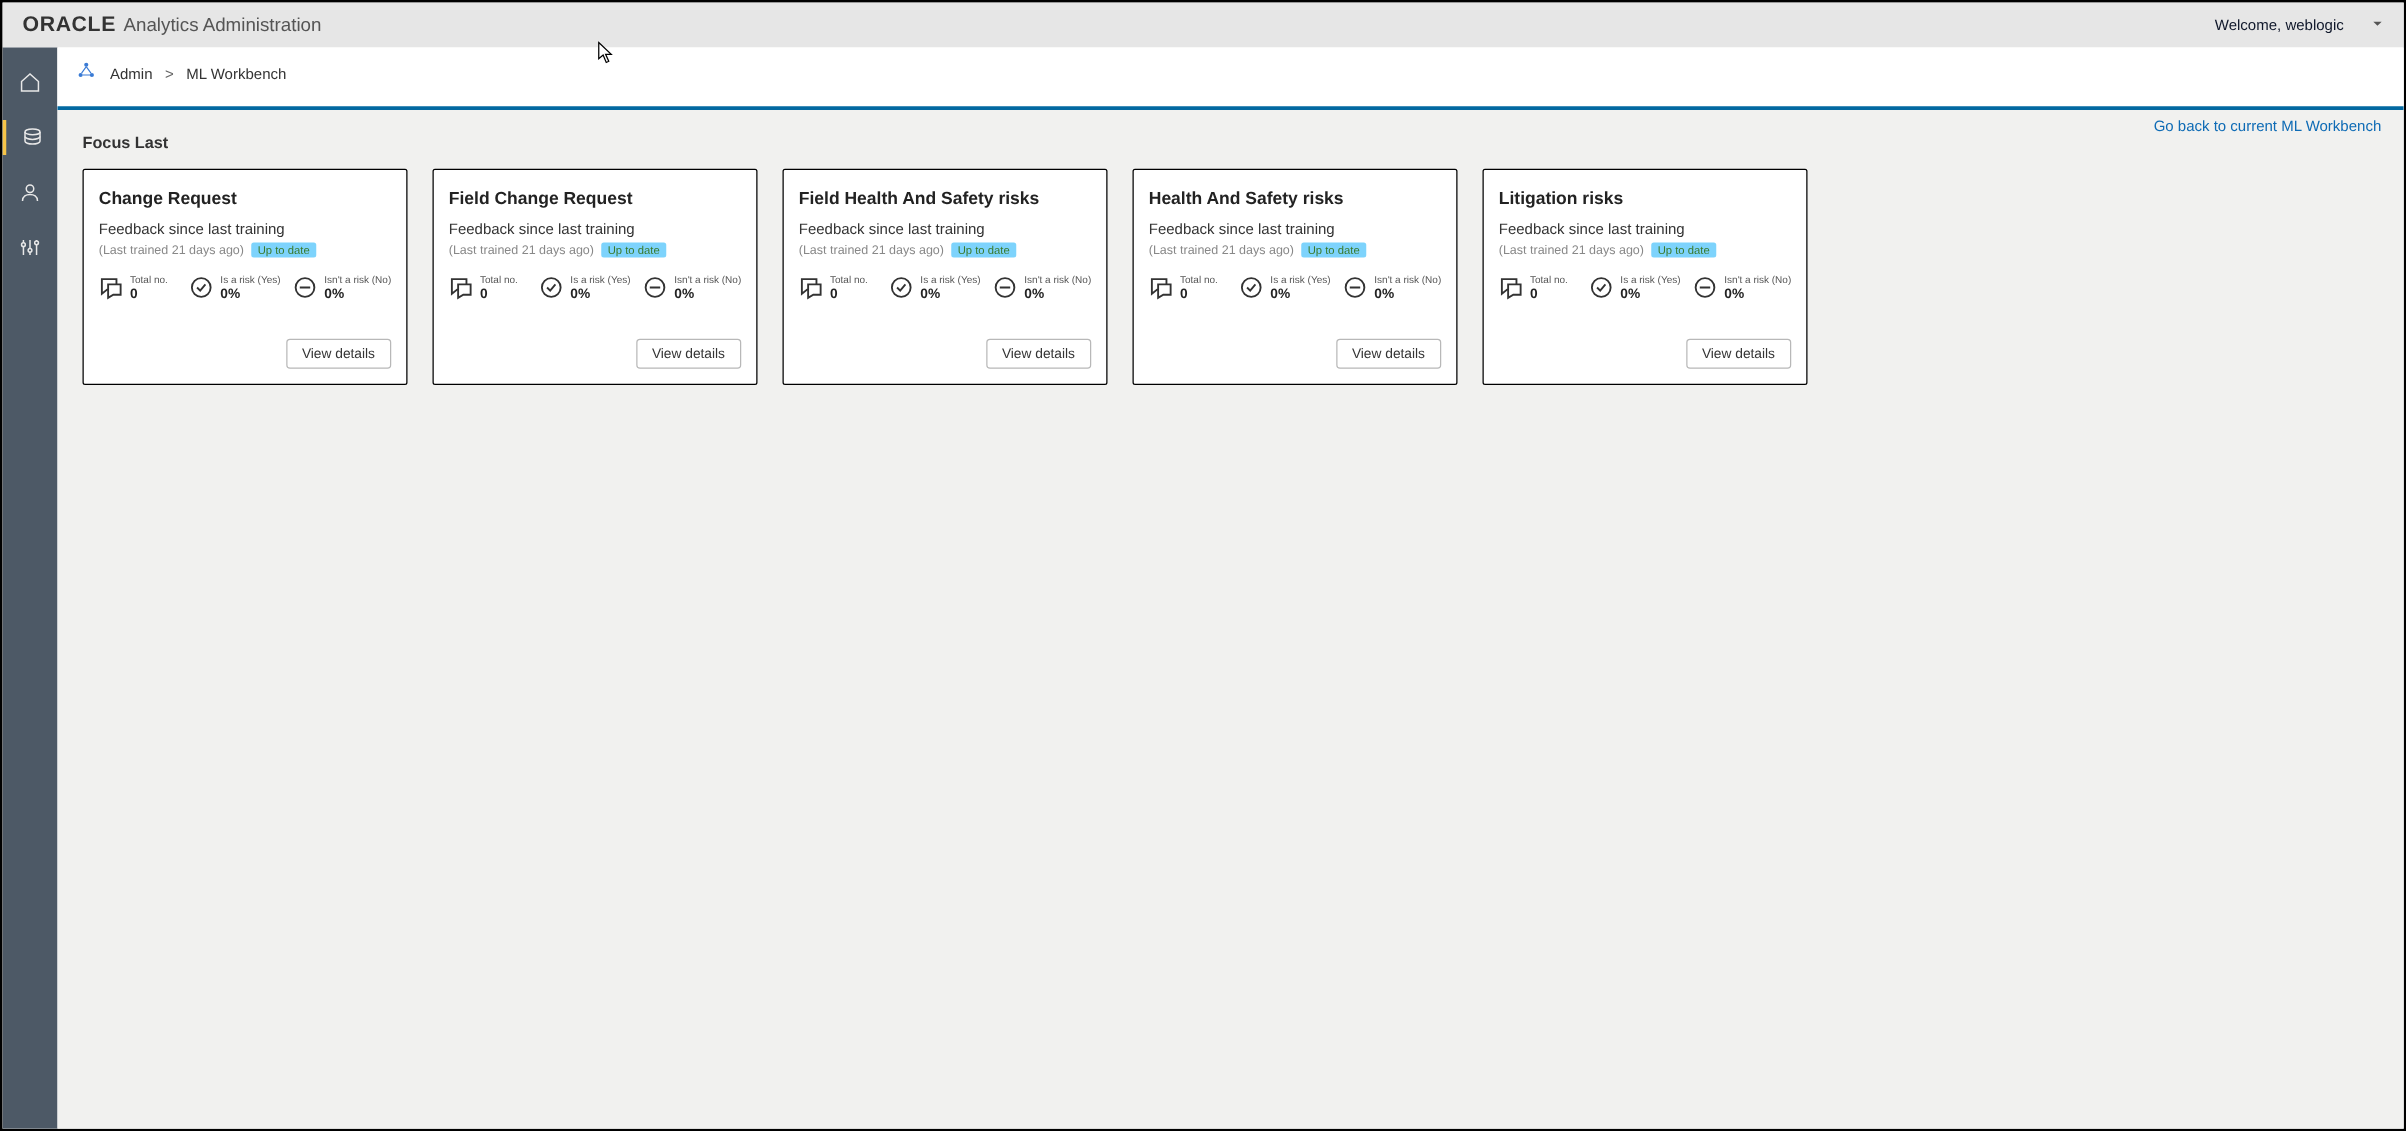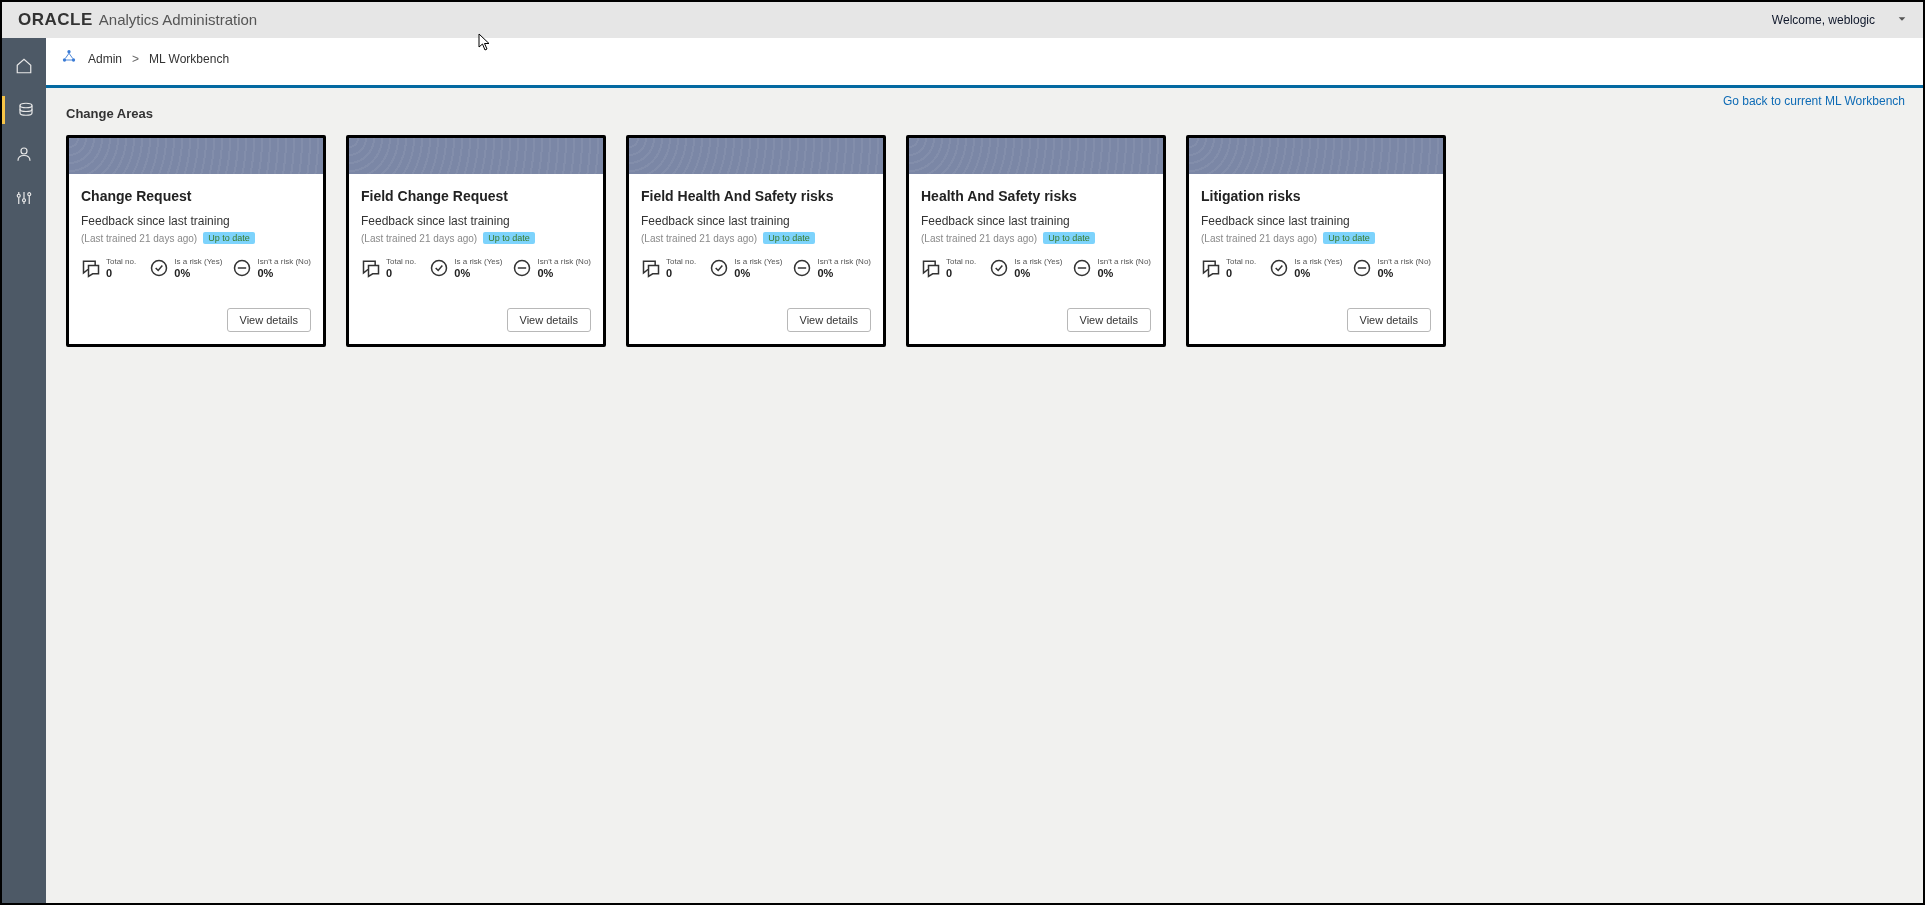--- a/index.html
+++ b/index.html
@@ -74,24 +74,24 @@
   }
 
   
   .content { padding: 18px 20px; overflow: auto; }
   .section-title { font-size: 13px; font-weight: 600; color: #333; margin-bottom: 14px; }
 
   .cards { display: flex; gap: 20px; flex-wrap: nowrap; }
   .card {
     width: 260px;
     background: #ffffff;
-    border: 3px solid #000000;
+    border: 1px solid #000000;
     border-radius: 2px;
     overflow: hidden;
-    display: flex; flex-direction: column;
+    display: flex; flex-direction: row;
   }
   .card-banner {
     height: 36px;
     background: #7b87a6;
     background-image: repeating-radial-gradient(circle at 0 0, rgba(255,255,255,0.06) 0, rgba(255,255,255,0.06) 2px, transparent 2px, transparent 8px);
   }
   .card-body { padding: 14px 12px 12px 12px; flex: 1; display: flex; flex-direction: column; }
   .card-title { font-size: 14px; font-weight: 700; color: #222; margin-bottom: 10px; }
   .card-sub { font-size: 12px; color: #333; margin-bottom: 4px; }
   .card-meta { font-size: 10px; color: #888; display: flex; align-items: center; gap: 6px; margin-bottom: 14px; }
@@ -177,21 +177,21 @@
         <span class="crumb-link">Admin</span>
         <span class="crumb-sep">&gt;</span>
         <span class="crumb-link">ML Workbench</span>
       </div>
 
 
       <div class="backlink">Go back to current ML Workbench</div>
     </div>
 
     <div class="content">
-      <div class="section-title">Change Areas</div>
+      <div class="section-title">Focus Last</div>
       <div class="cards" id="cards-container">
           <div class="card">
     <div class="card-banner"></div>
     <div class="card-body">
       <div class="card-title">Change Request</div>
       <div class="card-sub">Feedback since last training</div>
       <div class="card-meta">
         <span>(Last trained 21 days ago)</span>
         <span class="badge">Up to date</span>
       </div>

